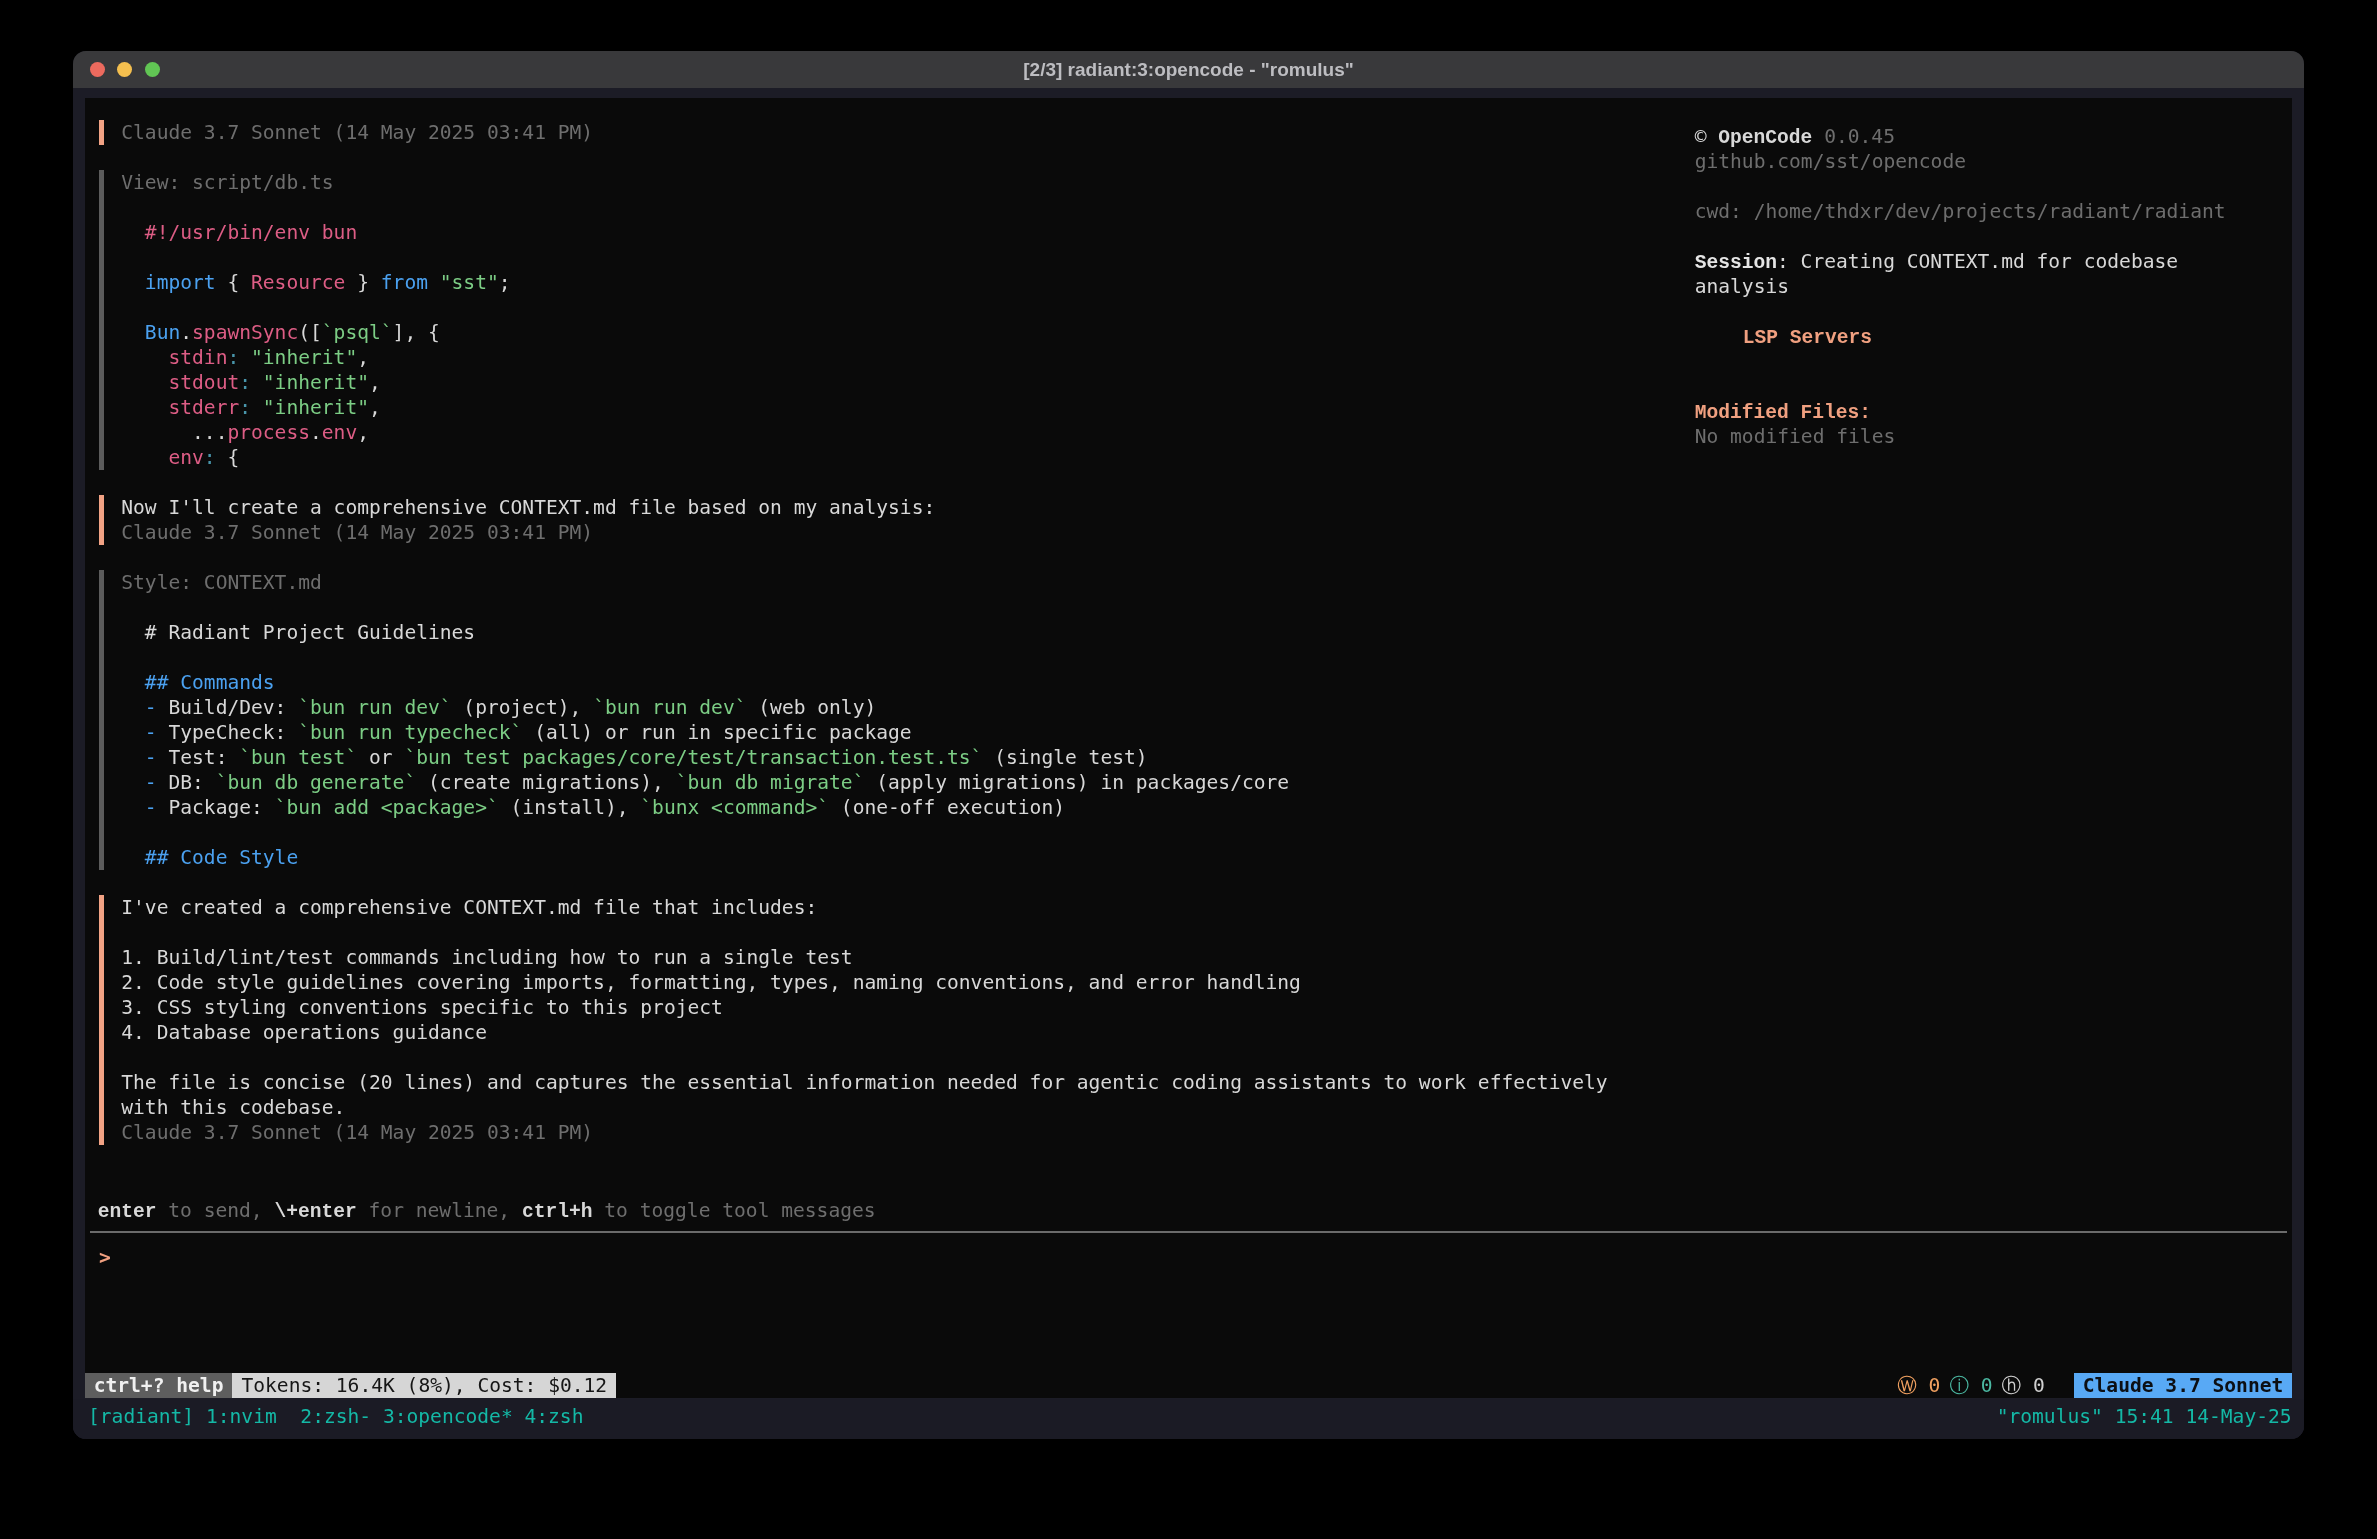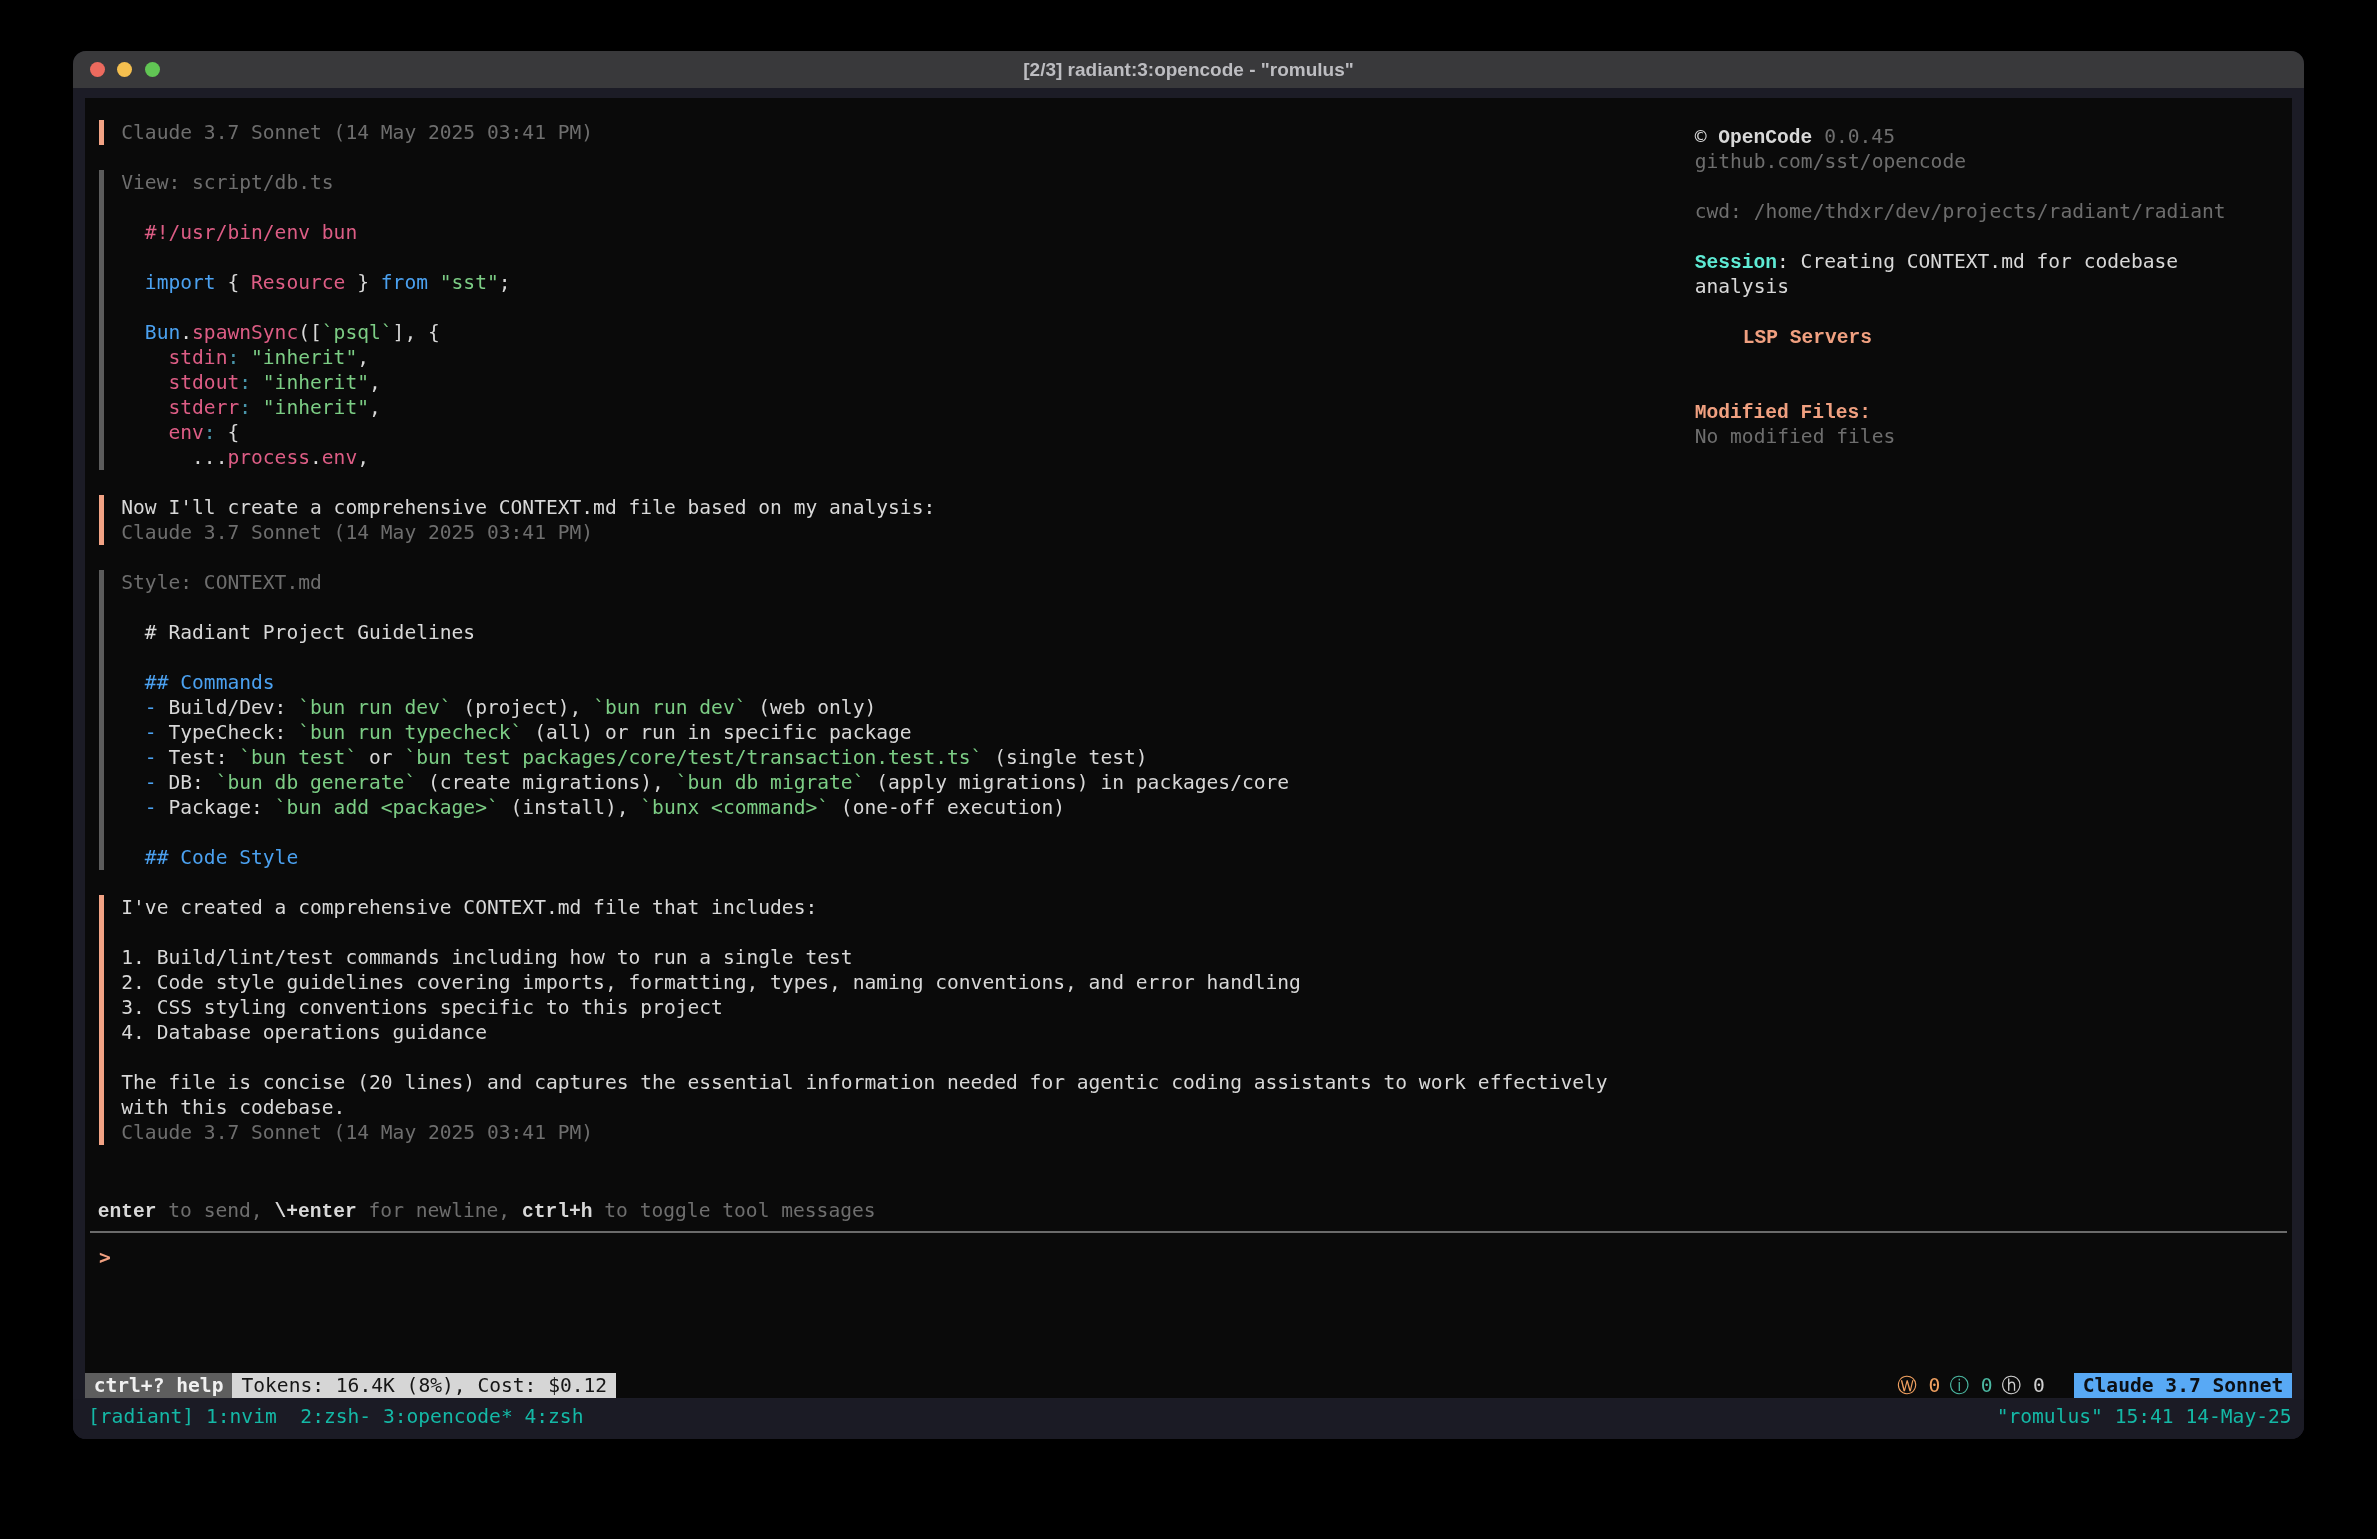--- a/index.html
+++ b/index.html
@@ -66,22 +66,22 @@
                 <div class="line"><span style="color: rgb(110, 110, 110);">View: script/db.ts</span></div>
                 <div class="line"></div>
                 <div class="line"><span style="color: rgb(216, 216, 216);">  </span><span style="color: rgb(221, 93, 133);">#!/usr/bin/env bun</span></div>
                 <div class="line"></div>
                 <div class="line"><span style="color: rgb(216, 216, 216);">  </span><span style="color: rgb(75, 161, 240);">import</span><span style="color: rgb(216, 216, 216);"> { </span><span style="color: rgb(221, 93, 133);">Resource</span><span style="color: rgb(216, 216, 216);"> } </span><span style="color: rgb(75, 161, 240);">from</span><span style="color: rgb(216, 216, 216);"> </span><span style="color: rgb(124, 205, 133);">"sst"</span><span style="color: rgb(216, 216, 216);">;</span></div>
                 <div class="line"></div>
                 <div class="line"><span style="color: rgb(216, 216, 216);">  </span><span style="color: rgb(75, 161, 240);">Bun</span><span style="color: rgb(216, 216, 216);">.</span><span style="color: rgb(221, 93, 133);">spawnSync</span><span style="color: rgb(216, 216, 216);">([</span><span style="color: rgb(124, 205, 133);">`psql`</span><span style="color: rgb(216, 216, 216);">], {</span></div>
                 <div class="line"><span style="color: rgb(216, 216, 216);">    </span><span style="color: rgb(221, 93, 133);">stdin</span><span style="color: rgb(73, 150, 171);">:</span><span style="color: rgb(216, 216, 216);"> </span><span style="color: rgb(124, 205, 133);">"inherit"</span><span style="color: rgb(216, 216, 216);">,</span></div>
                 <div class="line"><span style="color: rgb(216, 216, 216);">    </span><span style="color: rgb(221, 93, 133);">stdout</span><span style="color: rgb(73, 150, 171);">:</span><span style="color: rgb(216, 216, 216);"> </span><span style="color: rgb(124, 205, 133);">"inherit"</span><span style="color: rgb(216, 216, 216);">,</span></div>
                 <div class="line"><span style="color: rgb(216, 216, 216);">    </span><span style="color: rgb(221, 93, 133);">stderr</span><span style="color: rgb(73, 150, 171);">:</span><span style="color: rgb(216, 216, 216);"> </span><span style="color: rgb(124, 205, 133);">"inherit"</span><span style="color: rgb(216, 216, 216);">,</span></div>
+                <div class="line"><span style="color: rgb(216, 216, 216);">      ...</span><span style="color: rgb(221, 93, 133);">process</span><span style="color: rgb(216, 216, 216);">.</span><span style="color: rgb(221, 93, 133);">env</span><span style="color: rgb(216, 216, 216);">,</span></div>
                 <div class="line"><span style="color: rgb(216, 216, 216);">    </span><span style="color: rgb(221, 93, 133);">env</span><span style="color: rgb(73, 150, 171);">:</span><span style="color: rgb(216, 216, 216);"> {</span></div>
-                <div class="line"><span style="color: rgb(216, 216, 216);">      ...</span><span style="color: rgb(221, 93, 133);">process</span><span style="color: rgb(216, 216, 216);">.</span><span style="color: rgb(221, 93, 133);">env</span><span style="color: rgb(216, 216, 216);">,</span></div>
               </div>
             </div>
             <div class="block">
               <div class="bar" style="background: rgb(242, 163, 133);"></div>
               <div class="lines">
                 <div class="line"><span style="color: rgb(216, 216, 216);">Now I'll create a comprehensive CONTEXT.md file based on my analysis:</span></div>
                 <div class="line"><span style="color: rgb(110, 110, 110);">Claude 3.7 Sonnet (14 May 2025 03:41 PM)</span></div>
               </div>
             </div>
             <div class="block">
@@ -117,21 +117,21 @@
               </div>
             </div>
           </div>
 
         <div class="sidebar" id="sidebar">
             <div class="line"><span style="color: rgb(216, 216, 216);">© </span><span class="bold" style="color: rgb(216, 216, 216);">OpenCode</span><span style="color: rgb(110, 110, 110);"> 0.0.45</span></div>
             <div class="line"><span style="color: rgb(110, 110, 110);">github.com/sst/opencode</span></div>
             <div class="line"></div>
             <div class="line"><span style="color: rgb(110, 110, 110);">cwd: /home/thdxr/dev/projects/radiant/radiant</span></div>
             <div class="line"></div>
-            <div class="line"><span class="bold" style="color: #5eead4;">Session</span><span style="color: rgb(216, 216, 216);">: Creating CONTEXT.md for codebase</span></div>
+            <div class="line"><span class="bold" style="color: #e5e5e5;">Session</span><span style="color: rgb(216, 216, 216);">: Creating CONTEXT.md for codebase</span></div>
             <div class="line"><span style="color: rgb(216, 216, 216);">analysis</span></div>
             <div class="line"></div>
             <div class="line"><span class="bold" style="color: rgb(240, 160, 128); margin-left: 48px;">LSP Servers</span></div>
             <div class="line"></div>
             <div class="line"></div>
             <div class="line"><span class="bold" style="color: rgb(240, 160, 128);">Modified Files:</span></div>
             <div class="line"><span style="color: rgb(110, 110, 110);">No modified files</span></div>
           </div>
 
         <div class="helpline line" id="helpline"><span class="bold" style="color: rgb(216, 216, 216);">enter</span><span style="color: rgb(110, 110, 110);"> to send, </span><span class="bold" style="color: rgb(216, 216, 216);">\+enter</span><span style="color: rgb(110, 110, 110);"> for newline, </span><span class="bold" style="color: rgb(216, 216, 216);">ctrl+h</span><span style="color: rgb(110, 110, 110);"> to toggle tool messages</span></div>

